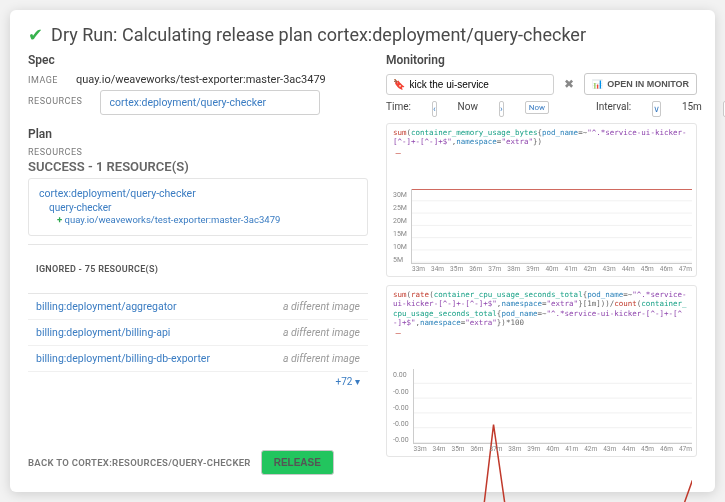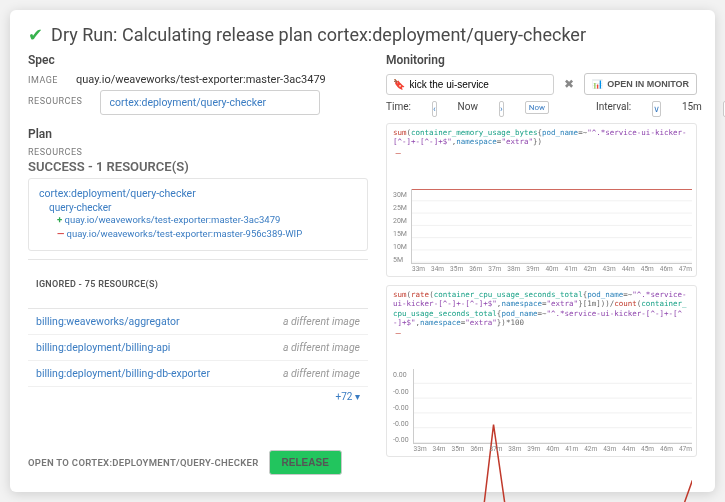--- a/index.html
+++ b/index.html
@@ -79,45 +79,44 @@
 
       <div class="sec-title">Plan</div>
       <div class="plan-area">
         <div class="label">RESOURCES</div>
         <div class="plan-status">SUCCESS - 1 RESOURCE(S)</div>
         <div class="plan-box">
           <div class="resname">cortex:deployment/query-checker</div>
           <div class="cname">query-checker</div>
           <div class="diff">
             <div><span class="plus">+ </span><span class="img">quay.io/weaveworks/test-exporter:master-3ac3479</span></div>
-            <div><span class="minus">— </span><span class="img">quay.io/weaveworks/test-exporter:master-956c389-WIP</span></div>
           </div>
         </div>
         <div class="ignored-header">IGNORED - 75 RESOURCE(S)</div>
         <div>
           <div class="ign-row">
-            <span class="r">billing:weaveworks/aggregator</span>
+            <span class="r">billing:deployment/aggregator</span>
             <span class="reason">a different image</span>
           </div>
           <div class="ign-row">
             <span class="r">billing:deployment/billing-api</span>
             <span class="reason">a different image</span>
           </div>
           <div class="ign-row">
             <span class="r">billing:deployment/billing-db-exporter</span>
             <span class="reason">a different image</span>
           </div>
         </div>
         <div class="more">
           <span>+72</span> <span>▾</span>
         </div>
       </div>
 
       <div class="footer">
-        <span class="linkback">OPEN TO CORTEX:DEPLOYMENT/QUERY-CHECKER</span>
+        <span class="linkback">BACK TO CORTEX:RESOURCES/QUERY-CHECKER</span>
         <button class="btn">RELEASE</button>
       </div>
     </div>
 
     <div class="right">
       <div class="sec-title">Monitoring</div>
       <div class="mon-toolbar">
         <div class="search-box">
           <span class="tag">🔖</span>
           <input value="kick the ui-service" style="">

